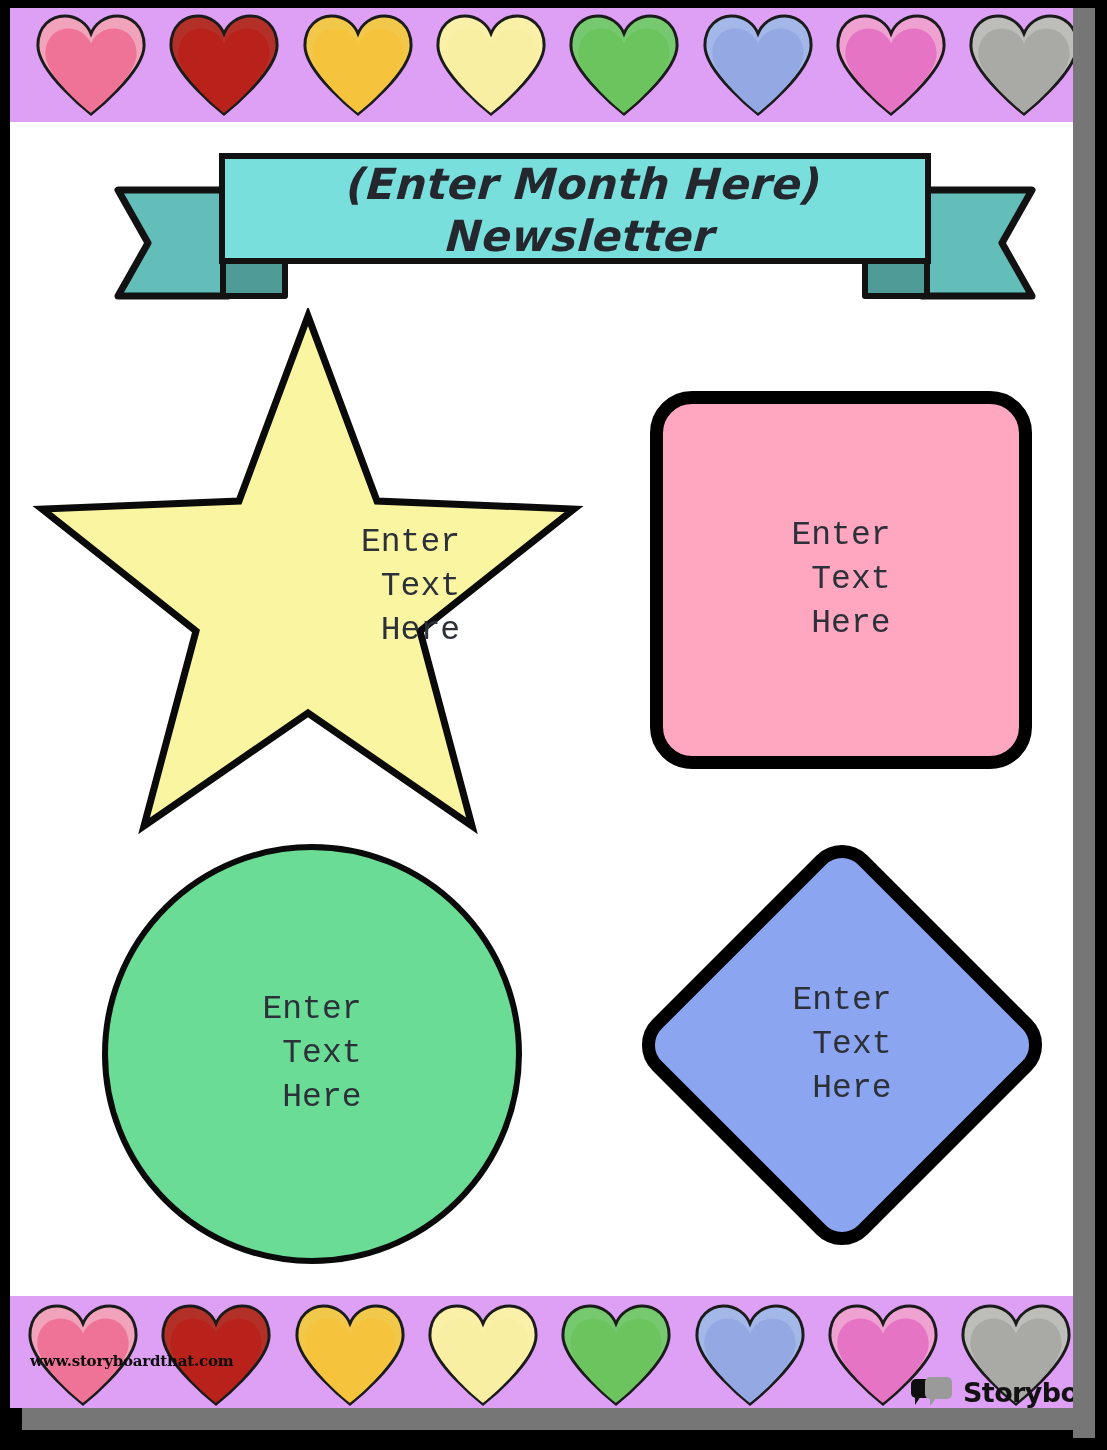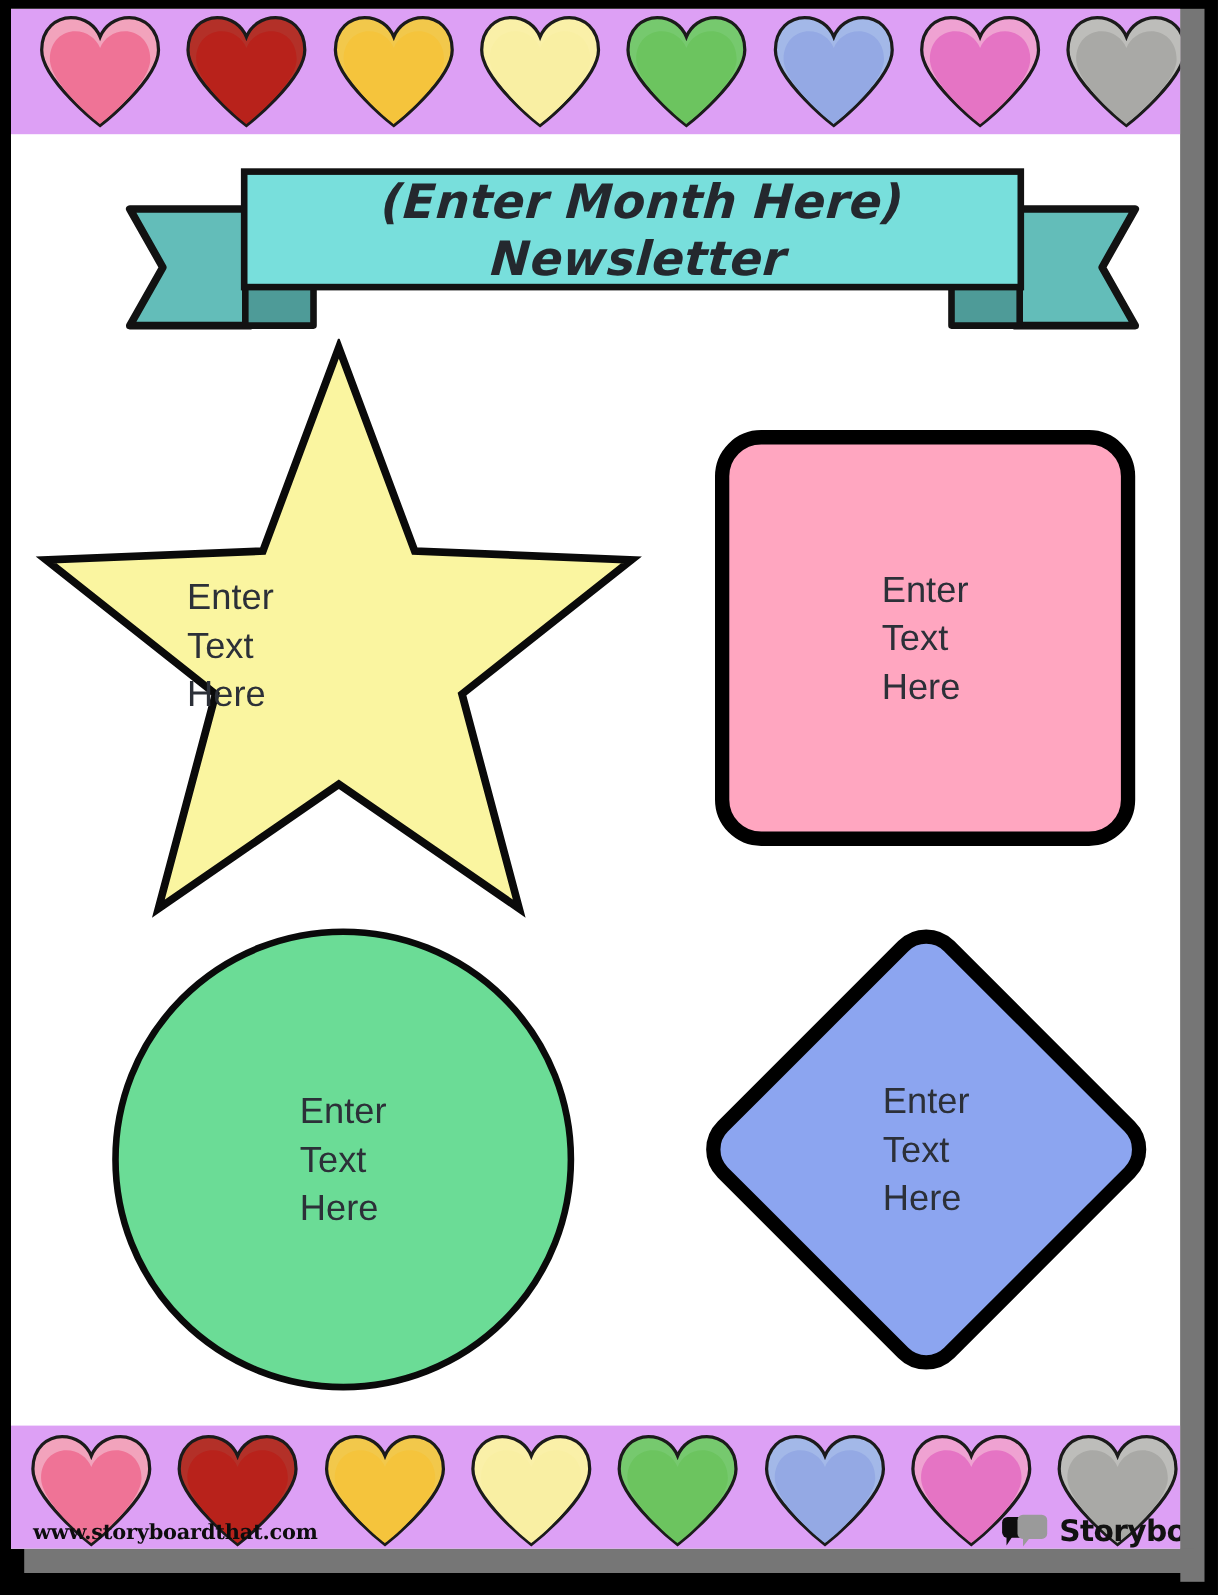--- a/index.html
+++ b/index.html
@@ -26,22 +26,22 @@
   .banner{position:absolute;left:100px;top:140px;width:930px;height:165px;}
   .banner svg{display:block;width:100%;height:100%;overflow:visible;}
   .banner-text{position:absolute;left:215px;top:148px;width:715px;height:108px;
       display:flex;flex-direction:column;align-items:center;justify-content:center;
       font-family:"DejaVu Sans","Liberation Sans",sans-serif;
       font-style:italic;font-weight:700;font-size:43px;line-height:1.22;
       color:#24282E;letter-spacing:.3px;text-align:center;
       transform:skewX(-4deg);}
 
   
-  .shape-text{font-size:33px;line-height:1.33;color:#2C3038;text-align:left;
-      font-family:Liberation Sans, sans-serif;white-space:pre-line;}
+  .shape-text{font-size:33px;line-height:1.33;color:#2C3038;text-align:right;
+      font-family:Liberation Mono, monospace;white-space:pre-line;}
 
   .star-wrap{position:absolute;left:22px;top:300px;width:552px;height:530px;}
   .star-wrap svg{display:block;width:100%;height:100%;}
   .star-text{position:absolute;left:160px;top:513px;width:290px;}
 
   .sq-wrap{position:absolute;left:640px;top:383px;width:382px;height:378px;
       background:#FFA6C0;border:13px solid #000;border-radius:42px;box-sizing:border-box;
       display:flex;align-items:center;justify-content:center;}
 
   .circ-wrap{position:absolute;left:92px;top:836px;width:420px;height:420px;
@@ -49,23 +49,23 @@
       display:flex;align-items:center;justify-content:center;}
 
   .dia-outer{position:absolute;left:617px;top:822px;width:430px;height:430px;}
   .dia-wrap{position:absolute;left:63px;top:63px;width:304px;height:304px;
       background:#8CA5F0;border:13px solid #000;border-radius:36px;box-sizing:border-box;
       transform:rotate(45deg);}
   .dia-text{position:absolute;left:0;top:0;width:430px;height:430px;
       display:flex;align-items:center;justify-content:center;}
 
   
-  .site-url{position:absolute;left:20px;top:1374px;
+  .site-url{position:absolute;left:20px;top:1344px;
       font-family:"DejaVu Serif","Liberation Serif",serif;
-      font-weight:700;font-size:19px;color:#0d0d0d;letter-spacing:-0.2px;}
+      font-weight:700;font-size:15px;color:#0d0d0d;letter-spacing:-0.2px;}
 
   .logo{position:absolute;left:901px;top:1367px;height:34px;display:flex;align-items:center;}
   .logo-bubbles{position:relative;width:46px;height:30px;margin-right:6px;}
   .bub{position:absolute;border-radius:5px;}
   .bub-back{left:0;top:2px;width:22px;height:19px;background:#0e0e0e;}
   .bub-back:after{content:"";position:absolute;left:4px;top:17px;
       border-left:6px solid #0e0e0e;border-bottom:9px solid transparent;}
   .bub-front{left:14px;top:0px;width:27px;height:22px;background:#9a9a9a;}
   .bub-front:after{content:"";position:absolute;left:5px;top:20px;
       border-left:7px solid #9a9a9a;border-bottom:9px solid transparent;}

